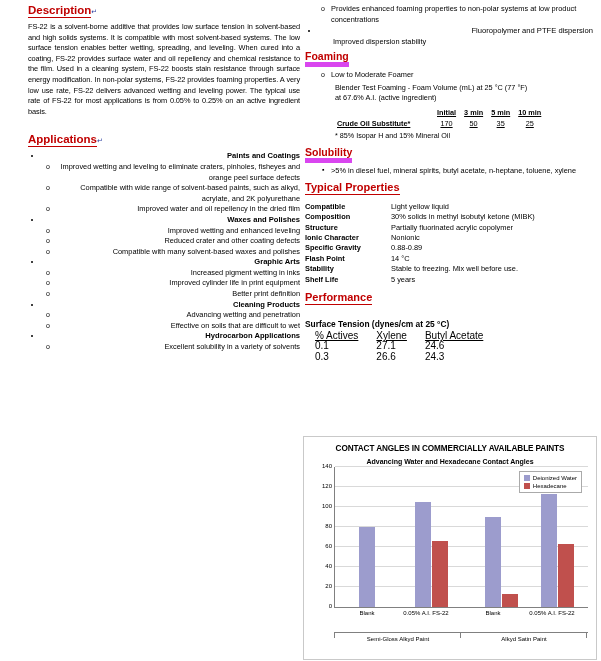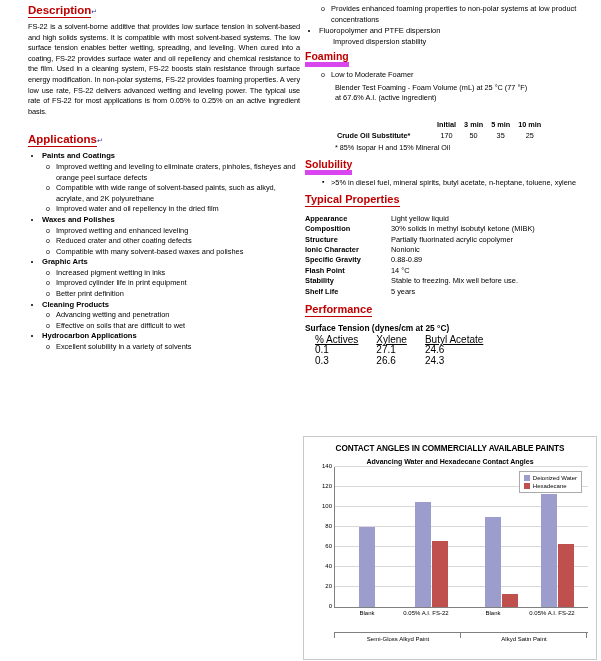--- a/index.html
+++ b/index.html
@@ -27,21 +27,21 @@
     line-height:13px;
   }
   .section-wrap{margin-bottom:6px;}
   p.body{
     margin:0 0 4px 0;
     font-size:7.4px;
     line-height:10.6px;
     text-align:justify;
     letter-spacing:-0.1px;
   }
-  ul.lvl1{margin:0;padding-left:14px;list-style-type:disc;}
+  ul.lvl1{margin:0;padding-left:14px;list-style-type:disc;text-align:right;}
   ul.lvl1>li{font-size:7.6px;line-height:10.6px;margin-bottom:0px;font-weight:bold;}
   ul.lvl2{margin:0;padding-left:14px;list-style-type:none;}
   ul.lvl2>li{font-size:7.4px;line-height:10.6px;font-weight:normal;position:relative;}
   ul.lvl2>li:before{content:"o";position:absolute;left:-10px;top:0;font-size:7px;}
   ul.lvl3{margin:0;padding-left:12px;list-style-type:none;}
   ul.lvl3>li{font-size:7.4px;line-height:10.6px;font-weight:normal;position:relative;}
   ul.lvl3>li:before{content:"\25AA";position:absolute;left:-9px;top:-1px;font-size:7px;}
   .pilcrow{color:#2b3fa0;font-size:7px;}
 
   
@@ -51,21 +51,21 @@
   .foam-box{margin-left:30px;margin-top:2px;}
   .foam-head{font-size:7.3px;line-height:9.6px;}
   .foam-tbl td{font-size:7.3px;padding:0 6px 0 0;}
   .foam-tbl td.num{text-align:center;}
   .footnote{font-size:7.2px;margin-top:1px;}
 
   table.props{border-collapse:collapse;width:100%;}
   table.props td{font-size:7.4px;line-height:10.4px;padding:0;vertical-align:top;}
   table.props td.k{width:86px;font-weight:bold;}
 
-  .perf-sub{font-weight:bold;font-size:8.4px;margin:2px 0 2px 0;}
+  .perf-sub{font-weight:bold;font-size:8.4px;margin:10px 0 2px 0;}
   table.perf{border-collapse:collapse;margin-left:10px;}
   table.perf td,table.perf th{font-size:10px;line-height:10.4px;padding:0 18px 0 0;text-align:left;font-weight:normal;}
   table.perf th{text-decoration:underline;font-weight:normal;}
 
   .chart-box{position:absolute;left:303px;top:436px;width:292px;height:222px;border:1px solid #c9c9c9;background:#fff;}
   .chart-title{font-size:8.2px;font-weight:bold;text-align:center;margin:7px 0 0 0;letter-spacing:-0.1px;}
   .chart-sub{font-size:7px;font-weight:bold;text-align:center;margin:5px 0 2px 0;}
   .plot{position:relative;margin:0 8px 0 30px;height:140px;border-left:1px solid #808080;border-bottom:1px solid #808080;}
   .gl{position:absolute;left:0;right:0;border-top:1px solid #d9d9d9;}
   .ytick{position:absolute;right:100%;margin-right:3px;font-size:6px;transform:translateY(-4px);}
@@ -147,21 +147,21 @@
     <div style="padding-left:28px;font-size:7.4px;line-height:10.6px;">Improved dispersion stability</div>
 
     <div class="rblock" style="margin-top:3px;">
       <div class="rtitle">Foaming</div>
       <ul class="lvl2" style="padding-left:26px;margin-top:1px;">
         <li><span>Low to Moderate Foamer</span></li>
       </ul>
       <div class="foam-box">
         <div class="foam-head">Blender Test Foaming - Foam Volume (mL) at 25 °C (77 °F)</div>
         <div class="foam-head">at 67.6% A.I. (active ingredient)</div>
-        <table class="foam-tbl" style="margin-top:16px;">
+        <table class="foam-tbl" style="margin-top:4px;text-decoration:underline;">
           <tbody>
               <tr>
             <td style="width:92px;"></td>
             <td class="num" style="font-weight:bold;">Initial</td>
             <td class="num" style="font-weight:bold;">3 min</td>
             <td class="num" style="font-weight:bold;">5 min</td>
             <td class="num" style="font-weight:bold;">10 min</td>
           </tr>
           <tr>
             <td style="font-weight:bold;">Crude Oil Substitute*</td>
@@ -181,21 +181,21 @@
       <ul class="lvl3" style="padding-left:26px;margin-top:1px;">
         <li>&gt;5% in diesel fuel, mineral spirits, butyl acetate, n-heptane, toluene, xylene</li>
       </ul>
     </div>
 
     <div class="rblock" style="margin-top:4px;">
       <h2 class="section" style="font-size:11px;">Typical Properties</h2>
       <table class="props" style="margin-top:3px;">
         <tbody>
             <tr>
-              <td class="k">Appearance</td>
+              <td class="k">Compatible</td>
               <td>Light yellow liquid</td>
             </tr>
         <tr>
               <td class="k">Composition</td>
               <td>30% solids in methyl isobutyl ketone (MIBK)</td>
             </tr>
         <tr>
               <td class="k">Structure</td>
               <td>Partially fluorinated acrylic copolymer</td>
             </tr>

